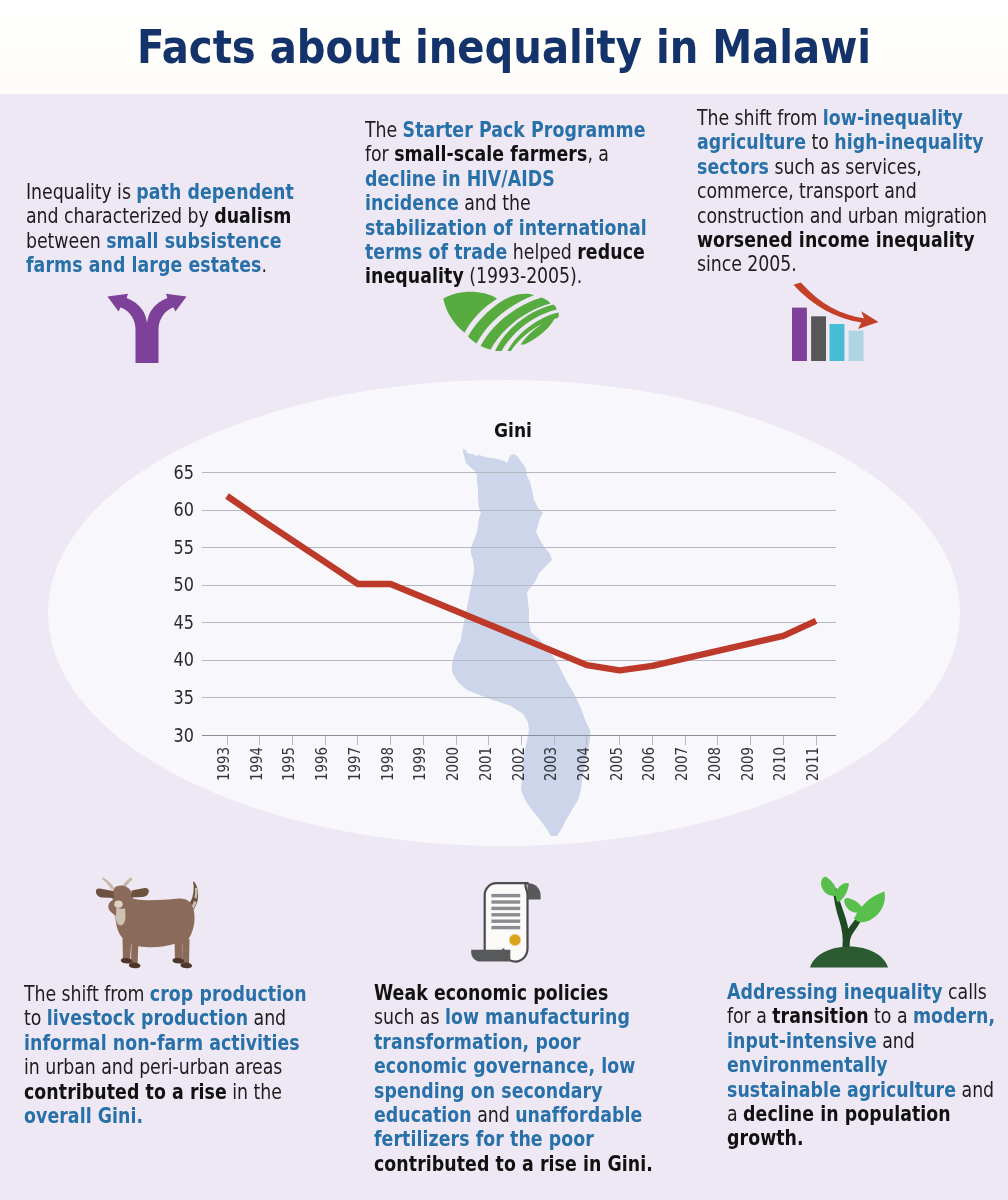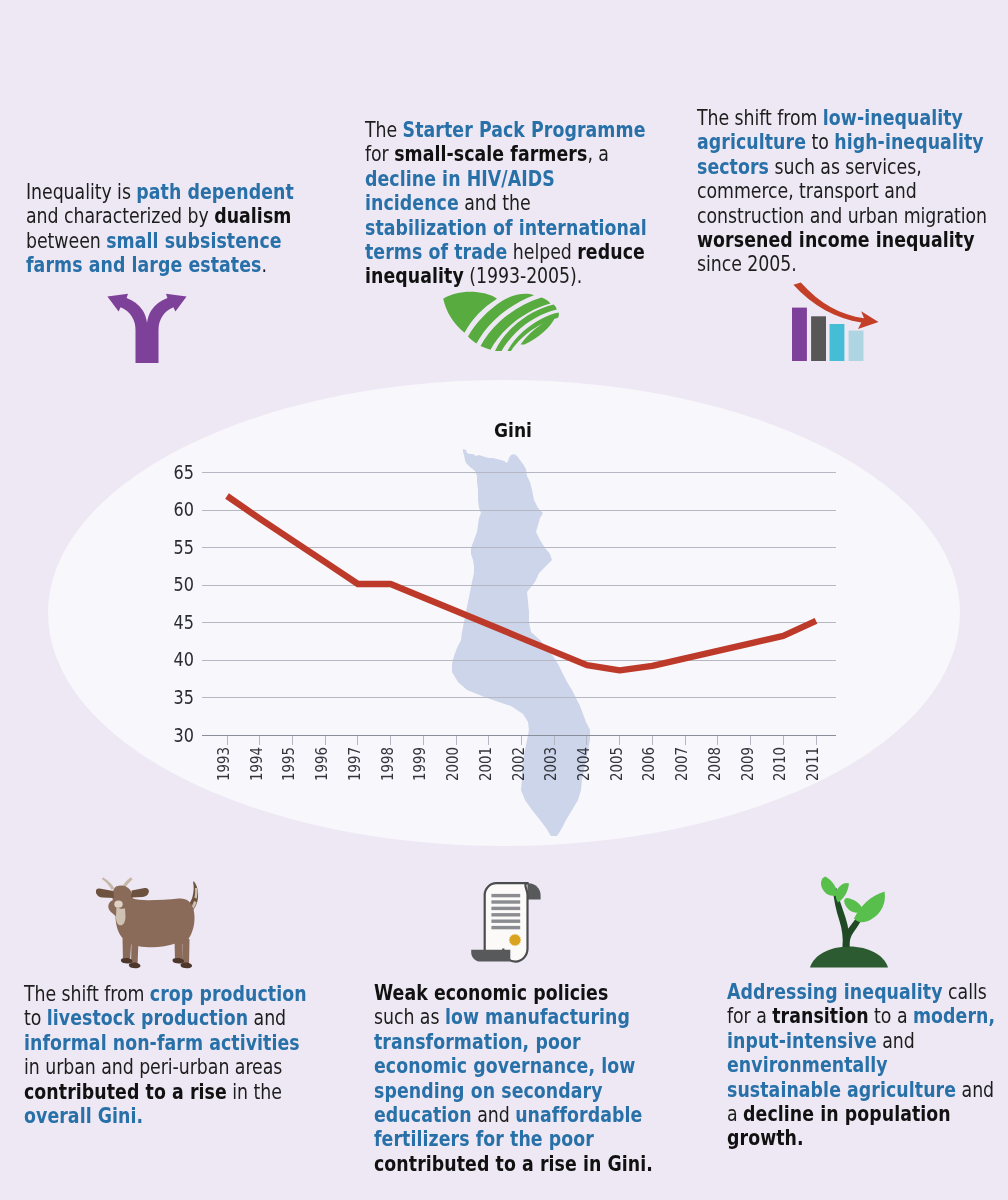--- a/index.html
+++ b/index.html
@@ -37,20 +37,23 @@
      font-size:15.5px;font-stretch:condensed;color:#33343c;line-height:14px;
      text-align:right;
      transform:rotate(-90deg) scaleX(0.96);
      transform-origin:0 0;margin-top:34px;}
 </style>
 </head>
 <body>
 
 <div id="page">
 
+  <div id="header">
+    <div id="title">Facts about inequality in Malawi</div>
+  </div>
 
   <div id="chart-ellipse"></div>
   <svg id="chart" width="1008" height="1200" viewBox="0 0 1008 1200">
     <path d="M463 449L466 450L467 453L470 454L473 454L476 456L479 455L482 456L485 457L489 458L493 458L497 459L501 460L504 461L507 463L508 461L509 458L511 455L514 454L517 456L520 460L523 464L526 469L527 476L530 482L532 490L534 500L538 508L543 513L540 518L538 525L536 532L540 540L545 548L550 554L552 560L546 566L539 573L535 582L527 592L528 602L529 612L529 622L531 632L540 640L547 648L553 656L558 664L562 672L567 682L572 690L576 698L580 706L583 714L586 722L590 730L590 740L588 750L586 760L584 770L582 780L581 790L578 800L572 810L566 820L562 828L557 836L551 836L546 828L540 820L532 810L525 800L521 790L522 780L522 770L523 760L525 750L527 740L529 730L528 722L523 714L511 706L487 698L467 690L458 682L452 672L452 664L454 656L457 648L461 640L462 632L464 622L466 612L468 602L470 592L472 582L474 573L474 566L473 560L471 554L471 548L474 540L477 532L478 525L479 518L481 513L479 508L478 500L478 490L477 482L477 476L475 471L470 467L466 463L465 460L464 455L463 452Z" fill="#ccd5e9"></path>
     <g stroke="#b5b8c2" stroke-width="1" shape-rendering="crispEdges">
       <line x1="202" y1="697.9" x2="835.5" y2="697.9"></line>
       <line x1="202" y1="660.4" x2="835.5" y2="660.4"></line>
       <line x1="202" y1="622.8" x2="835.5" y2="622.8"></line>
       <line x1="202" y1="585.2" x2="835.5" y2="585.2"></line>
       <line x1="202" y1="547.6" x2="835.5" y2="547.6"></line>

